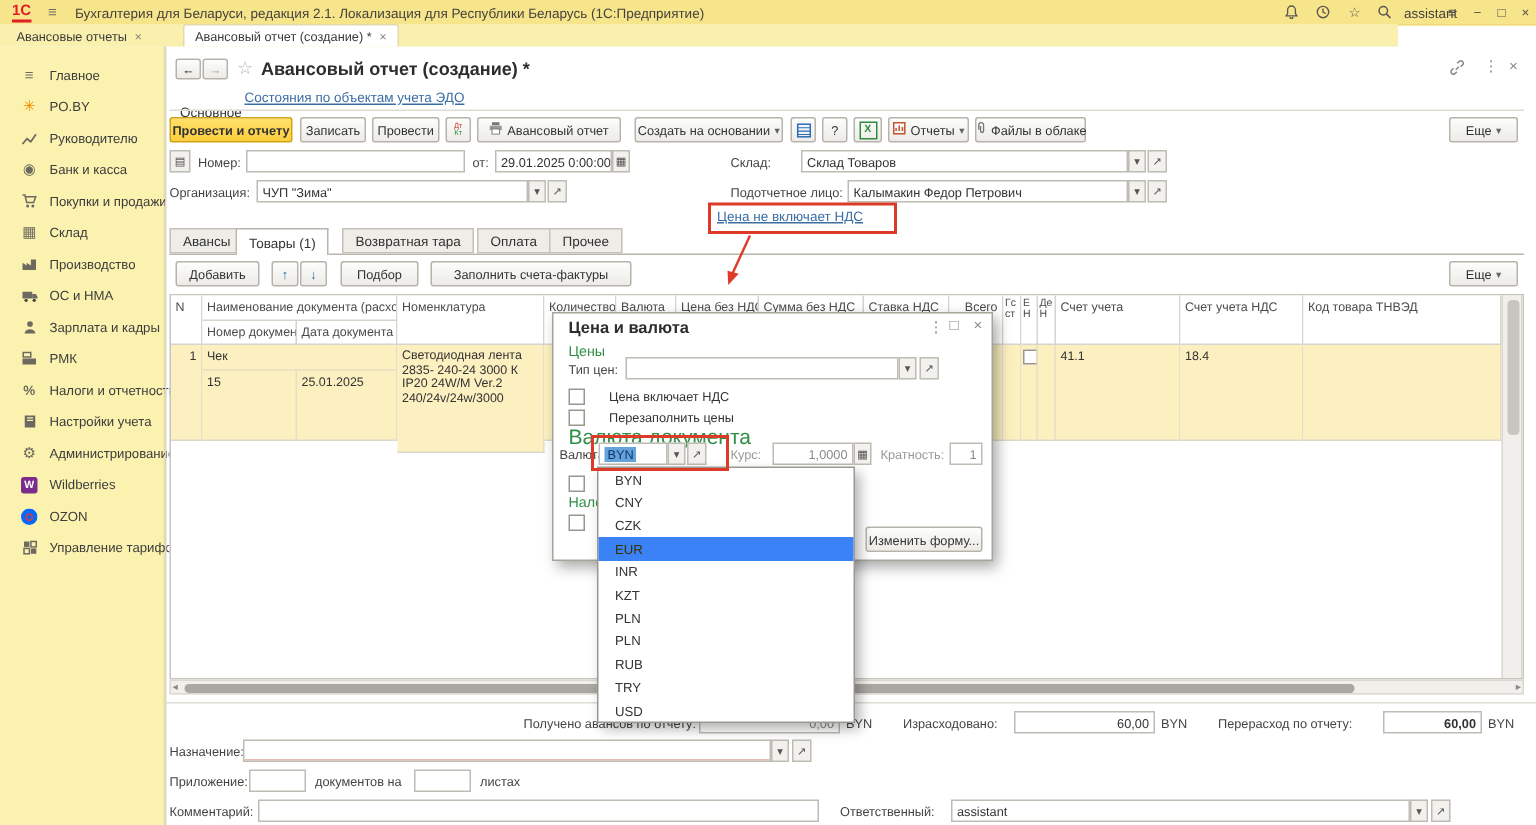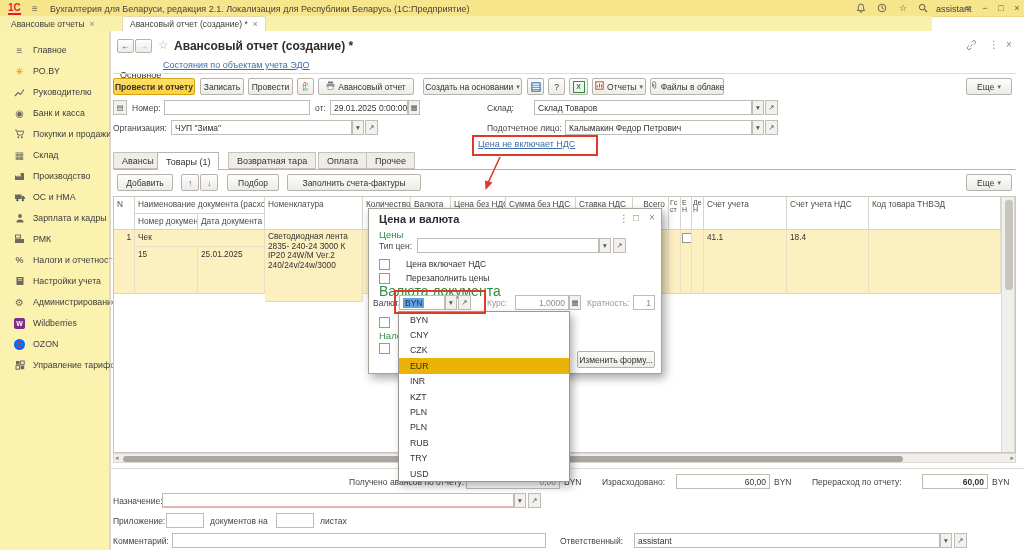--- a/index.html
+++ b/index.html
@@ -37,21 +37,21 @@
       font-size:8.3px;color:#4c4c4c;padding:2px 3px;overflow:hidden;white-space:nowrap;background:#fff}
   .td{position:absolute;box-sizing:border-box;border-right:1px solid #e6dfc6;border-bottom:1px solid #ddd8cb;
       font-size:8.3px;color:#333;padding:2px 3px;overflow:hidden;background:#fcefc0}
   .vtxt{word-break:break-all;white-space:normal;line-height:7px;font-size:7px;padding:2px 1px}
   
   #dialog{position:absolute;left:368px;top:208px;width:292px;height:164px;background:#fff;border:1px solid #a8a49a;
           box-shadow:3px 4px 9px rgba(0,0,0,.35);z-index:10}
   #dropdown{position:absolute;left:398px;top:311px;width:172px;height:171px;background:#fff;border:1px solid #9b9891;
             box-shadow:3px 4px 8px rgba(0,0,0,.3);z-index:20;box-sizing:border-box}
   .ddi{height:15.4px;display:flex;align-items:center;padding-left:11px;font-size:8.8px;color:#333;cursor:pointer}
-  .ddi.sel{background:#eab308;color:#3a3000}
+  .ddi.sel{background:#3b82f6;color:#3a3000}
   .anno{position:absolute;border:2px solid #dd3a27;z-index:30;pointer-events:none}
   .scrt{position:absolute;background:#f1efeb;border:1px solid #dcd8d0;box-sizing:border-box}
   .thumb{position:absolute;background:#a9a7a2;border-radius:3px}
   .sep{position:absolute;background:#e0dcd4;height:1px}
 </style>
 </head>
 <body>
 
 <div id="titlebar">
   <span class="t" style="left:8px;top:2px;color:#e31f26;font-weight:bold;font-size:10px;border-bottom:2px solid #e31f26">1С</span>

